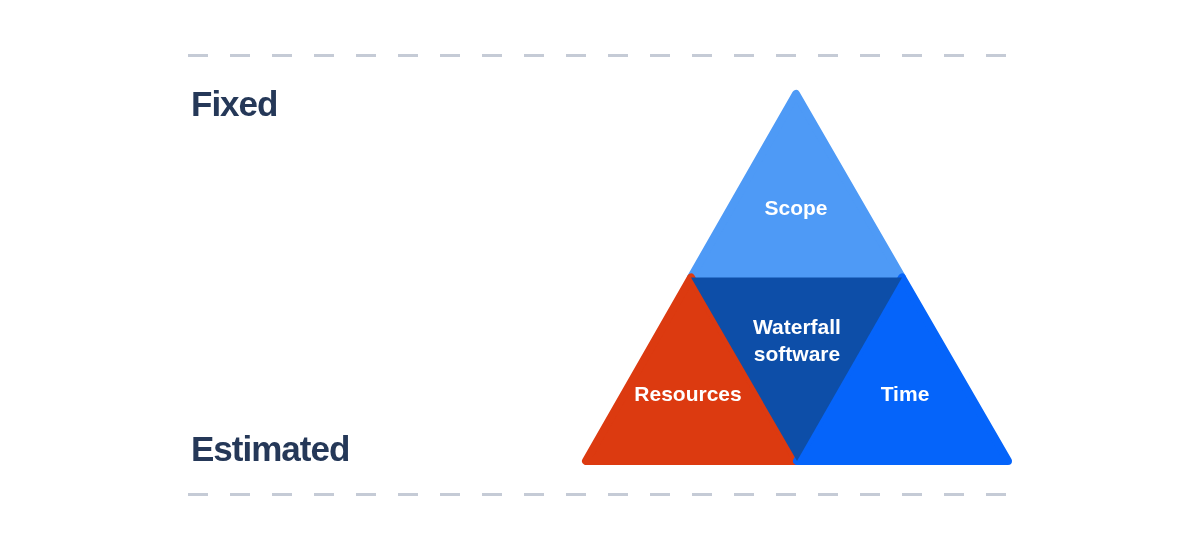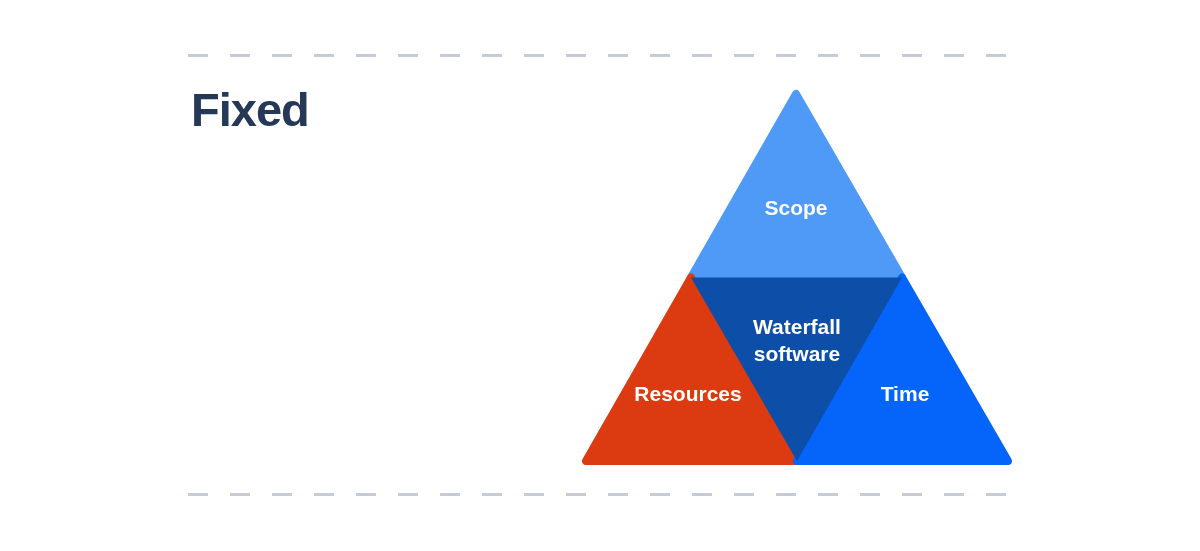--- a/index.html
+++ b/index.html
@@ -20,21 +20,21 @@
     height: 3px;
     background: repeating-linear-gradient(90deg,
       var(--dash-color) 0px, var(--dash-color) 20px,
       transparent 20px, transparent 42px);
   }
   .dashed-line.top { top: 54px; }
   .dashed-line.bottom { top: 493px; }
   .side-label {
     position: absolute;
     left: 191px;
-    font-size: 47px;
+    font-size: 35px;
     font-weight: 700;
     letter-spacing: -1px;
     color: #253858;
     line-height: 1;
     white-space: nowrap;
   }
   .side-label.fixed { top: 86px; }
   .side-label.estimated { top: 431px; }
   .triangle-svg { position: absolute; left: 0; top: 0; }
   .tri-label {
@@ -68,16 +68,17 @@
 
     <text class="tri-label" x="797" y="334" fill="#ffffff">Waterfall</text>
 
     <text class="tri-label" x="797" y="361" fill="#ffffff">software</text>
 
     <text class="tri-label" x="688" y="401" fill="#ffffff">Resources</text>
 
     <text class="tri-label" x="905" y="401" fill="#ffffff">Time</text>
   </svg>
 
+  <div class="side-label estimated">Estimated</div>
 
   <div class="dashed-line bottom"></div>
 
 </div>
 
 </body></html>

